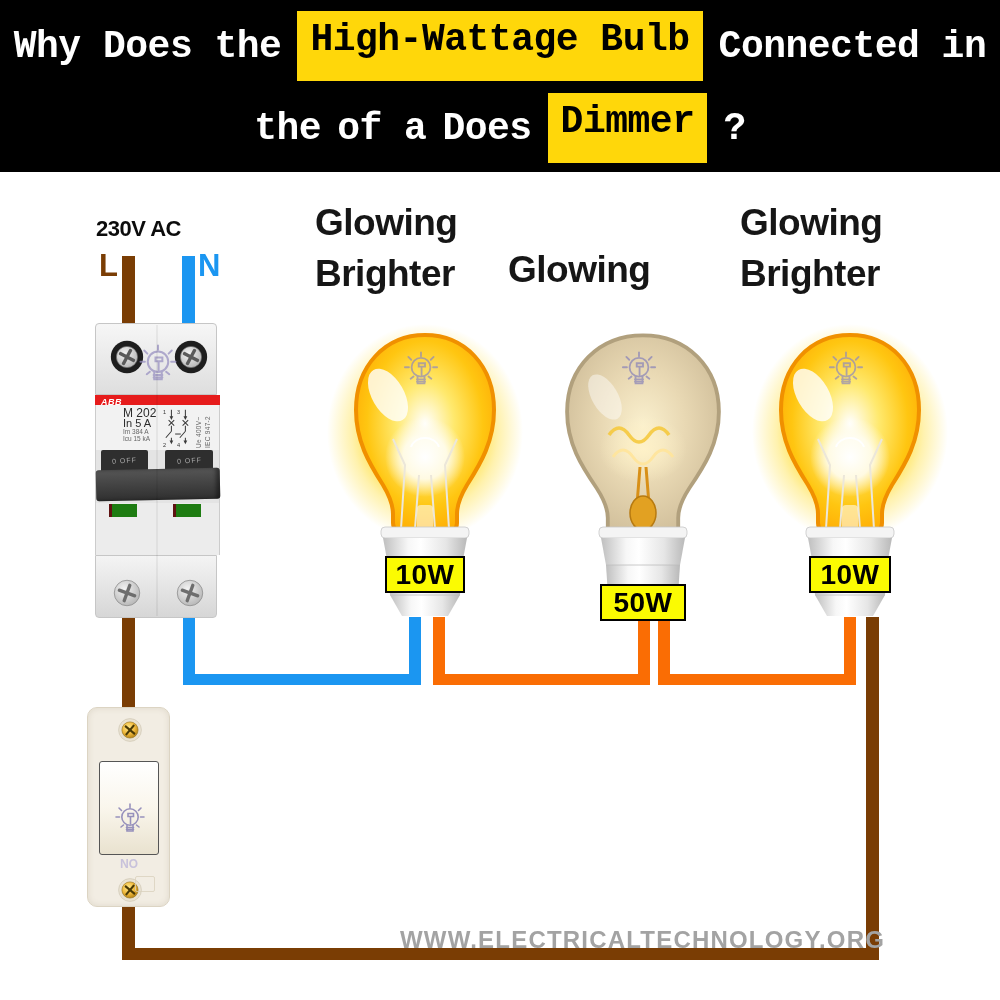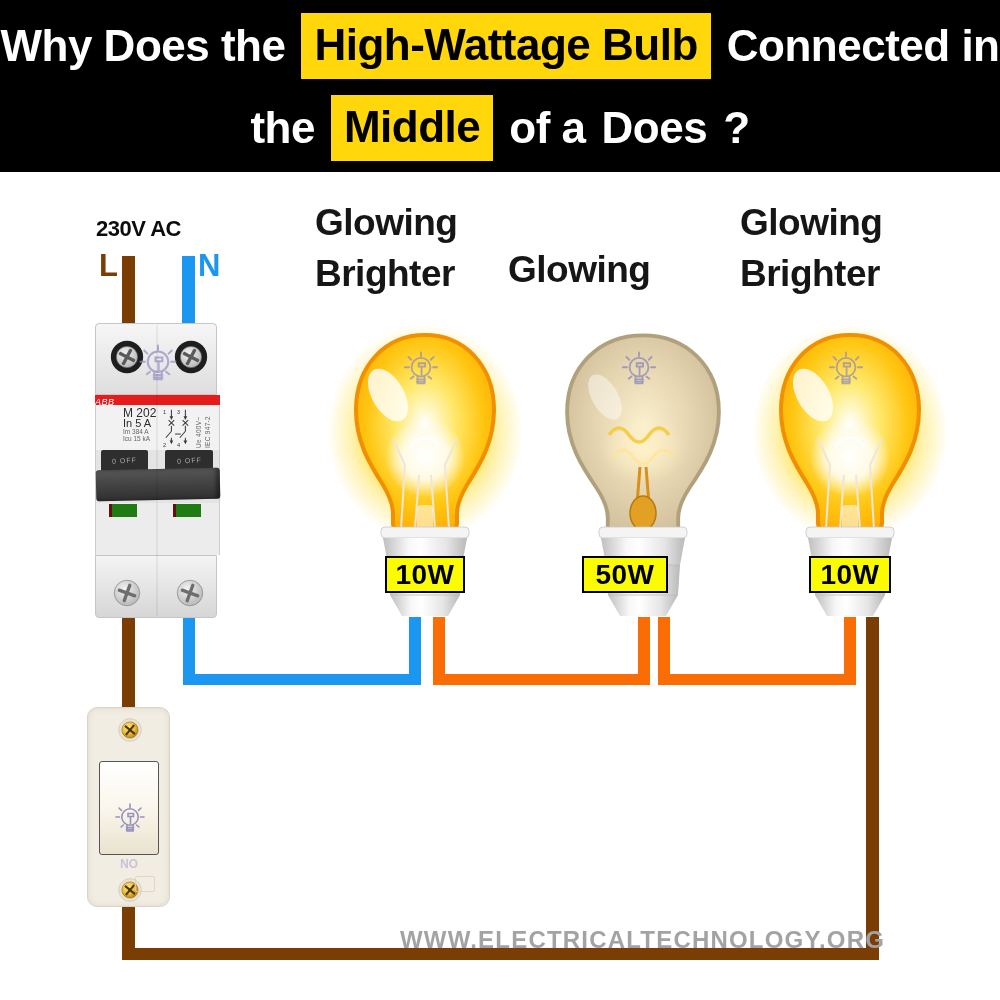--- a/index.html
+++ b/index.html
@@ -2,43 +2,43 @@
 <html style="--highlight-yellow: #ffd70a; --wattage-label-yellow: #fbfb02; --live-wire-brown: #7a3d04; --neutral-wire-blue: #1b96f1; --series-wire-orange: #fa6d04;"><head>
 <meta charset="utf-8">
 <style>
   html,body{margin:0;padding:0;background:#fff;}
   .stage{position:relative;width:1000px;height:1000px;background:#ffffff;overflow:hidden;
          font-family:"Liberation Sans",sans-serif;}
 
   
   .banner{position:absolute;top:0;left:0;width:1000px;height:172px;background:#000;}
   .banner-row{position:absolute;left:0;right:0;display:flex;justify-content:center;align-items:center;
-              white-space:nowrap;font-weight:bold;font-size:44px;color:#fff;letter-spacing:-0.5px;}
+              white-space:nowrap;font-weight:bold;font-size:38px;color:#fff;letter-spacing:-0.5px;font-family:Liberation Mono, monospace;}
   .banner-row.r1{top:10px;height:72px;}
   .banner-row.r2{top:92px;height:72px;}
   .banner-row span{margin:0 8px;}
-  .hl{background:var(--highlight-yellow,#ffd70a);color:#000;padding:7px 13px 9px;}
+  .hl{background:var(--highlight-yellow,#ffd70a);color:#000;padding:7px 13px 20px;}
 
   
   .wire{position:absolute;}
   .w-brown{background:var(--live-wire-brown,#7a3d04);}
   .w-blue{background:var(--neutral-wire-blue,#1b96f1);}
   .w-orange{background:var(--series-wire-orange,#fa6d04);}
 
   
   .volt{position:absolute;left:96px;top:216px;font-size:22px;font-weight:bold;color:#0c0c0c;letter-spacing:-0.5px;}
   .lab-L{position:absolute;left:99px;top:248px;font-size:31px;font-weight:bold;color:var(--live-wire-brown,#7a3d04);}
   .lab-N{position:absolute;left:198px;top:248px;font-size:31px;font-weight:bold;color:var(--neutral-wire-blue,#1b96f1);}
 
   
   .breaker{position:absolute;left:95px;top:323px;width:125px;height:295px;}
   .bk-top{position:absolute;left:0;top:0;width:122px;height:72px;border-radius:4px 4px 0 0;
           background:linear-gradient(180deg,#f6f6f6,#dedede);border:1px solid #c6c6c6;box-sizing:border-box;}
   .bk-red{position:absolute;left:0;top:72px;width:125px;height:10px;background:#e61c1c;line-height:10px;}
-  .bk-red .abb{font-size:9px;font-weight:normal;font-style:italic;color:#fff;letter-spacing:.5px;padding-left:0;}
+  .bk-red .abb{font-size:9px;font-weight:bold;font-style:italic;color:#fff;letter-spacing:.5px;padding-left:6px;}
   .bk-label{position:absolute;left:0;top:82px;width:125px;height:45px;background:#f2f2f2;
             border-left:1px solid #ccc;border-right:1px solid #ccc;box-sizing:border-box;}
   .bk-col1{position:absolute;left:27px;top:3px;color:#2b2b2b;}
   .bk-col1 .t1{font-size:12px;font-weight:normal;line-height:10px;}
   .bk-col1 .t2{font-size:11px;line-height:10px;}
   .bk-col1 .t3,.bk-col1 .t4{font-size:6.5px;line-height:7px;color:#666;}
   .bk-sym{position:absolute;left:64px;top:2px;}
   .bk-side{position:absolute;left:99px;top:2px;display:flex;gap:2px;}
   .bk-side span{writing-mode:vertical-rl;transform:rotate(180deg);font-size:6.5px;line-height:7px;
                 color:#666;letter-spacing:.3px;height:41px;}
@@ -63,21 +63,21 @@
   
   .bulb{position:absolute;top:317px;width:200px;height:300px;}
   .caption{position:absolute;text-align:left;color:#161616;font-size:37px;font-weight:bold;
            line-height:51px;letter-spacing:-0.5px;}
   .cap1{left:315px;width:220px;top:197px;}
   .cap2{left:508px;width:270px;top:244px;}
   .cap3{left:740px;width:220px;top:197px;}
   .watt{position:absolute;top:556px;height:33px;background:var(--wattage-label-yellow,#fbfb02);
         border:2.5px solid #000;color:#000000;font-weight:bold;font-size:28px;letter-spacing:.5px;
         display:flex;align-items:center;justify-content:center;}
-  .watt1{left:385px;width:76px;} .watt2{left:582px;width:82px;} .watt3{left:809px;width:78px;}
+  .watt1{left:385px;width:76px;} .watt2{left:600px;width:82px;margin-top:28px;} .watt3{left:809px;width:78px;}
 
   
   .lightswitch{position:absolute;left:87px;top:707px;width:83px;height:200px;background:#f2ede3;
           border:1px solid #dcd4c3;border-radius:10px;box-sizing:border-box;
           box-shadow:inset 0 0 6px rgba(120,100,70,.15);}
   .rocker{position:absolute;left:11px;top:53px;width:60px;height:94px;border:1.5px solid #555;border-radius:3px;
           background:linear-gradient(180deg,#ffffff 0%,#faf6ec 50%,#e9e2cf 100%);box-sizing:border-box;}
   .sw-on{position:absolute;left:11px;top:148px;width:60px;text-align:center;transform:rotate(180deg);
          font-size:12px;font-weight:bold;color:#c8c2db;}
   .sw-marks{position:absolute;left:47px;top:168px;width:18px;height:14px;border:1px solid #d9d1bd;
@@ -174,23 +174,23 @@
   </svg>
 
   <div class="banner">
     <div class="banner-row r1">
       <span>Why Does the</span>
       <span class="hl">High-Wattage Bulb</span>
       <span>Connected in</span>
     </div>
     <div class="banner-row r2">
       <span>the</span>
-      <span class="hl">Middle</span>
       <span>of a</span>
       <span>Does</span>
+      <span class="hl">Dimmer</span>
       <span>?</span>
     </div>
   </div>
 
   <div class="volt">230V AC</div>
   <div class="lab-L">L</div>
   <div class="lab-N">N</div>
 
   <div class="wire w-brown" style="left:122px;top:256px;width:13px;height:69px;"></div>
   <div class="wire w-blue" style="left:182px;top:256px;width:13px;height:69px;"></div>

